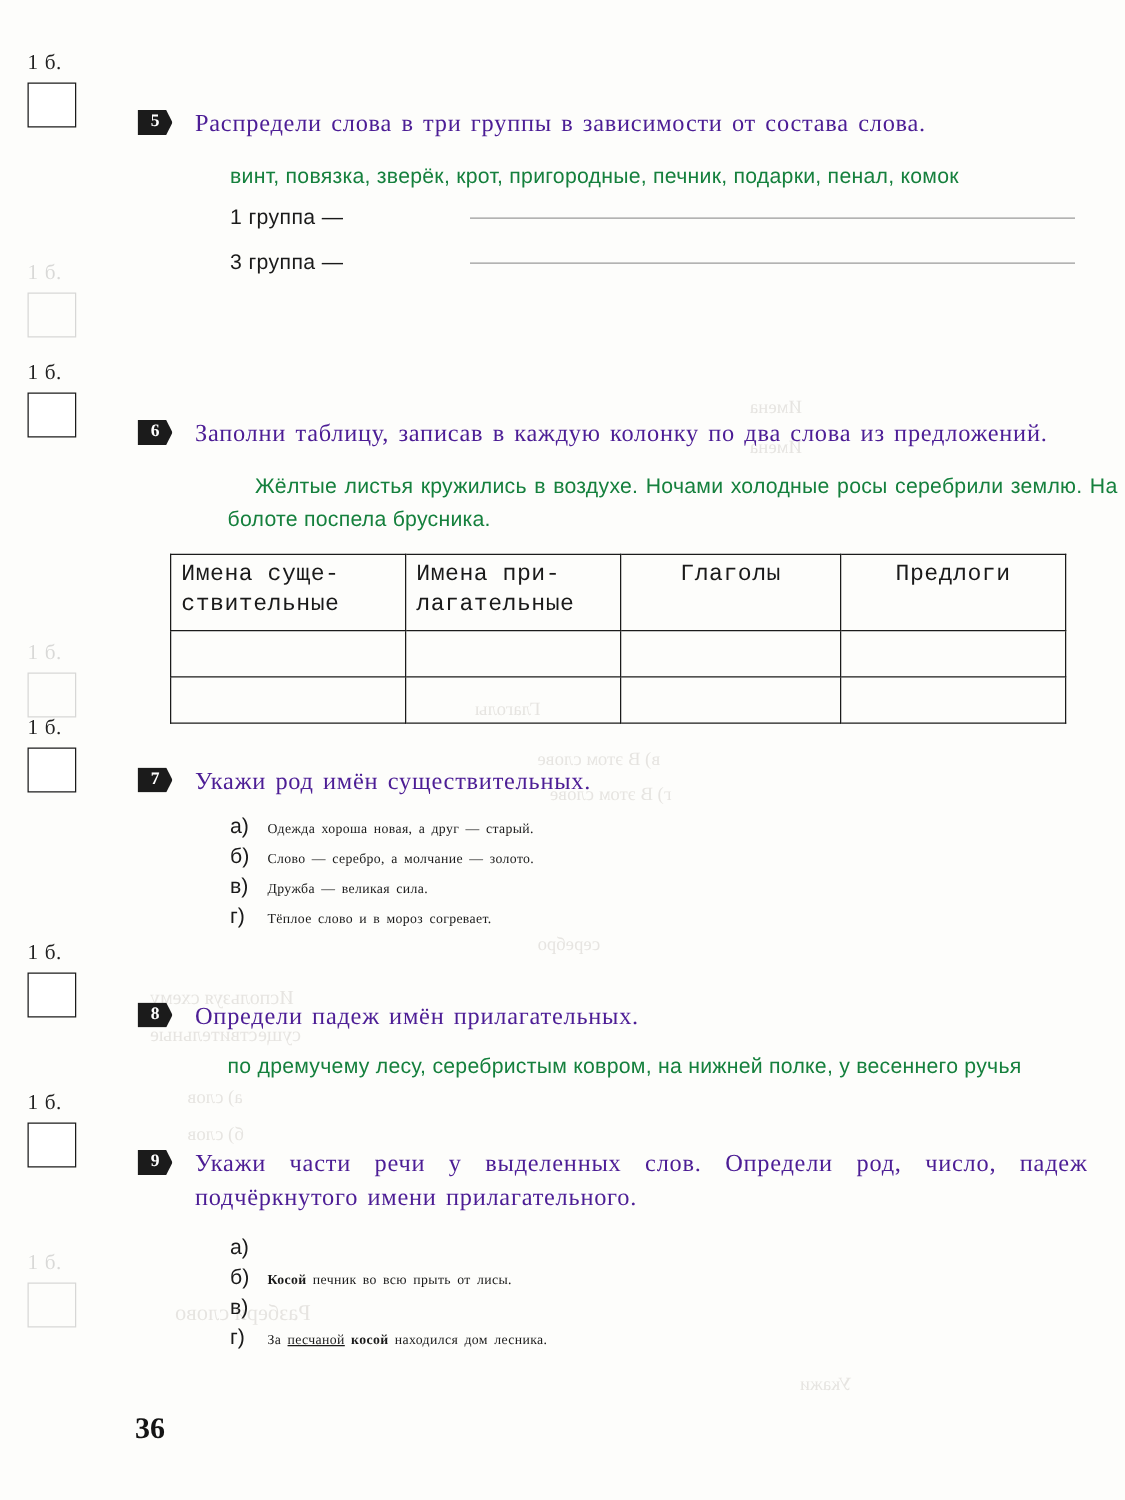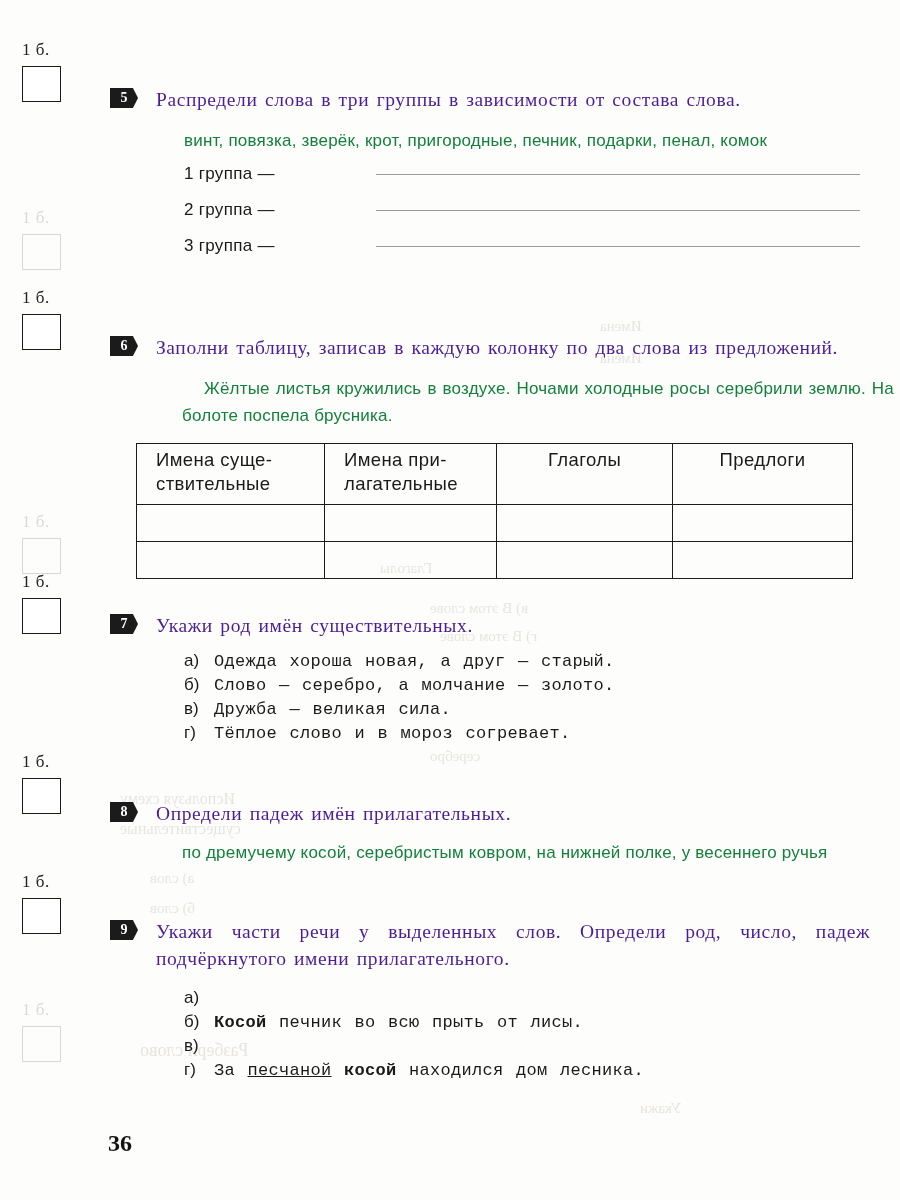--- a/index.html
+++ b/index.html
@@ -150,24 +150,24 @@
   
   table.grid {
     margin-top: 14px;
     margin-left: 26px;
     border-collapse: collapse;
     width: 716px;
     table-layout: fixed;
   }
   table.grid td {
     border: 1.5px solid #1b1b1b;
-    font-family: Liberation Sans, sans-serif;
+    font-family: Liberation Mono, monospace;
     font-size: 18.5px;
     letter-spacing: 0.4px;
-    padding: 4px 19px;
+    padding: 4px 8px;
     vertical-align: top;
   }
   table.grid td.head {
     height: 52px;
     line-height: 24px;
   }
   table.grid td.cell {
     height: 28px;
   }
   .col-center { text-align: center; }
@@ -182,22 +182,22 @@
     align-items: baseline;
     margin-bottom: 4px;
   }
   .item .mark {
     width: 30px;
     flex: 0 0 30px;
     font-family: "Liberation Sans", sans-serif;
     font-size: 17px;
   }
   .item .txt {
-    font-family: Liberation Mono, monospace;
-    font-size: 17px;
+    font-family: Liberation Serif, serif;
+    font-size: 11px;
     letter-spacing: 0.3px;
     word-spacing: 2px;
   }
   .item .txt b { font-weight: bold; }
   .item .txt u { text-decoration: underline; }
 
   .phrases {
     margin-top: 12px;
     margin-left: 26px;
     width: 712px;
@@ -290,24 +290,20 @@
   <div class="content">
 
     <div class="task" style="top:86px;">
       <div class="tnum">5</div>
       <div class="tbody">
         <div class="tprompt">Распредели слова в три группы в зависимости от состава слова.</div>
         <div class="sans words">винт, повязка, зверёк, крот, пригородные, печник, подарки, пенал,  комок</div>
         <div class="grouplist">
           <div class="groupline">
             <span class="gl-label">1  группа  —</span>
-            <span class="gl-rule"></span>
-          </div>
-          <div class="groupline">
-            <span class="gl-label">2  группа  —</span>
             <span class="gl-rule"></span>
           </div>
           <div class="groupline">
             <span class="gl-label">3  группа  —</span>
             <span class="gl-rule"></span>
           </div>
         </div>
       </div>
     </div>
 
@@ -369,21 +365,21 @@
             <span class="txt">Тёплое слово и в мороз согревает.</span>
           </div>
         </div>
       </div>
     </div>
 
     <div class="task" style="top:800px;">
       <div class="tnum">8</div>
       <div class="tbody">
         <div class="tprompt">Определи падеж имён прилагательных.</div>
-        <div class="sans phrases">по дремучему косой, серебристым ковром, на нижней полке,  у весеннего ручья</div>
+        <div class="sans phrases">по дремучему лесу, серебристым ковром, на нижней полке,  у весеннего ручья</div>
       </div>
     </div>
 
     <div class="task" style="top:918px;">
       <div class="tnum">9</div>
       <div class="tbody">
         <div class="tprompt">Укажи части речи у выделенных слов. Определи род, число, падеж подчёркнутого имени прилагательного.</div>
         <div class="items" style="margin-top:16px;">
           <div class="item">
             <span class="mark">а)</span>

